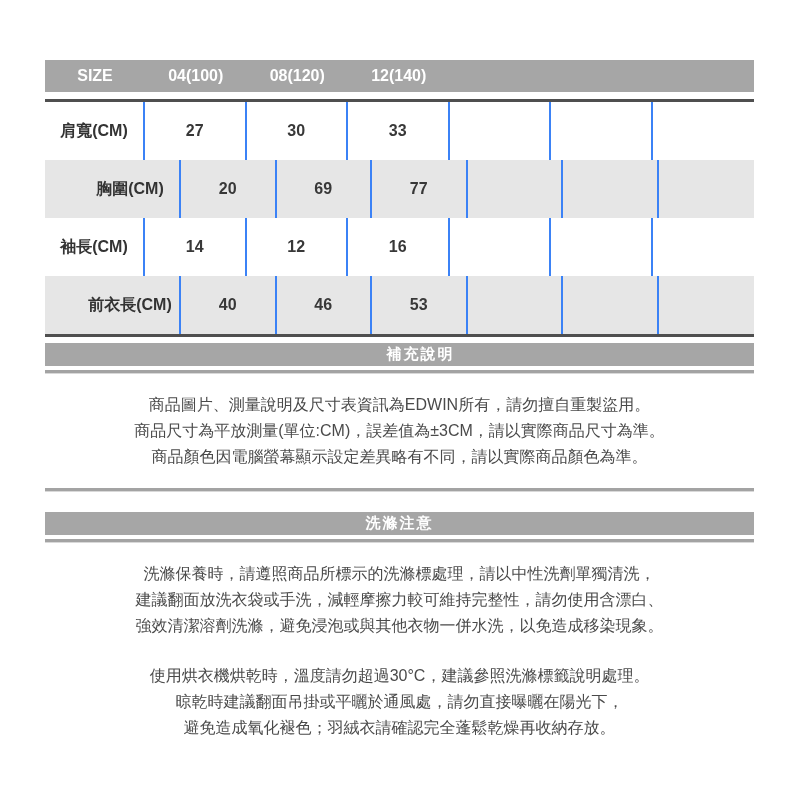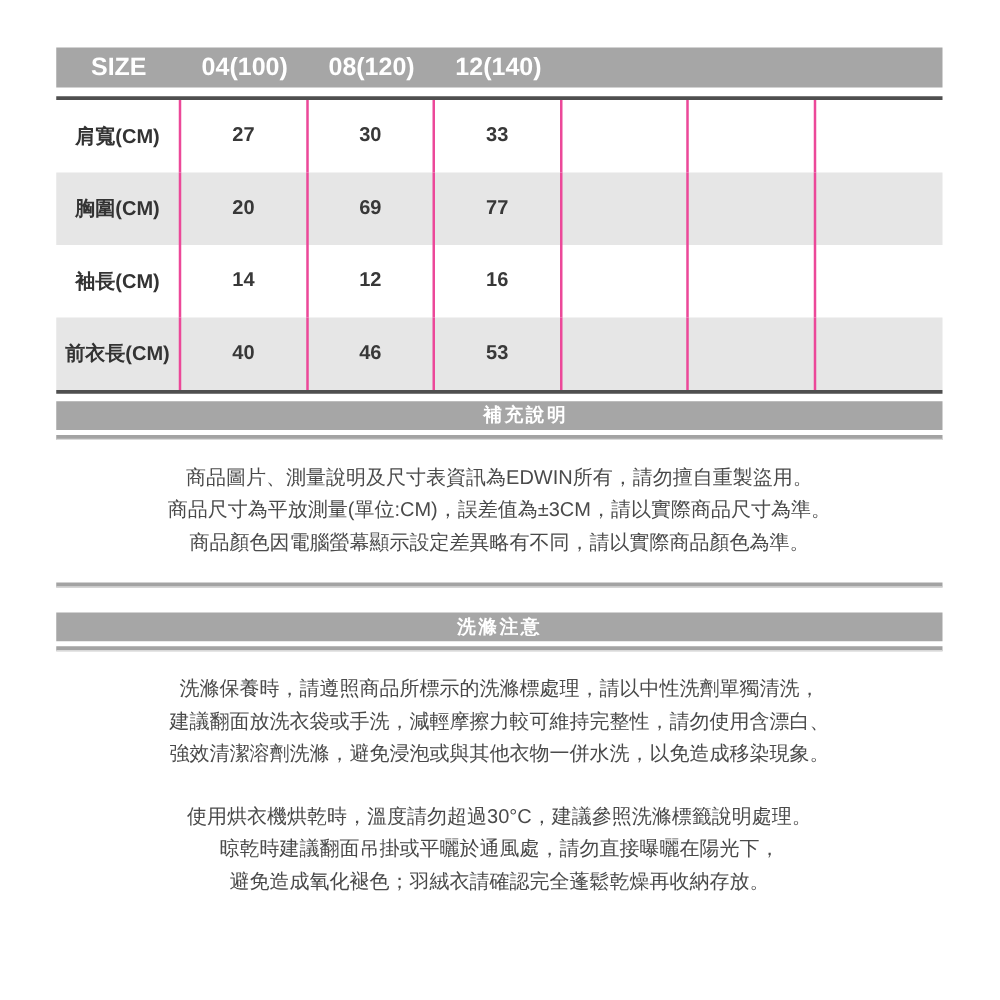--- a/index.html
+++ b/index.html
@@ -17,44 +17,45 @@
     left: 45px;
     width: 709px;
   }
   
   .thead {
     display: grid;
     grid-template-columns: 100px repeat(6, 1fr);
     height: 32px;
     background: #a6a6a6;
     color: #ffffff;
-    font-size: 20px;
+    font-size: 16px;
     font-weight: 700;
     align-items: center;
     margin-bottom: 7px;
+    margin-top: 22px;
   }
   .thead .hcell { text-align: center; }
   .tbody {
     border-top: 3px solid #4f4f4f;
     border-bottom: 3px solid #4f4f4f;
   }
   .trow {
     display: grid;
     grid-template-columns: 100px repeat(6, 1fr);
     height: 58px;
   }
-  .trow.alt { background: #e6e6e6; }
+  .trow.alt { background: #e6e6e6; padding-left: 36px; }
   .cell {
     display: flex;
     align-items: center;
     justify-content: center;
     font-size: 16px;
     color: #383838;
     font-weight: 600;
-    border-right: 2px solid #ec4899;
+    border-right: 2px solid #3b82f6;
   }
   .cell:last-child { border-right: none; }
   .cell.label { font-weight: 700; color: #333333; }
   
   .section-bar {
     height: 23px;
     background: #a6a6a6;
     color: #ffffff;
     font-size: 15px;
     font-weight: 600;

